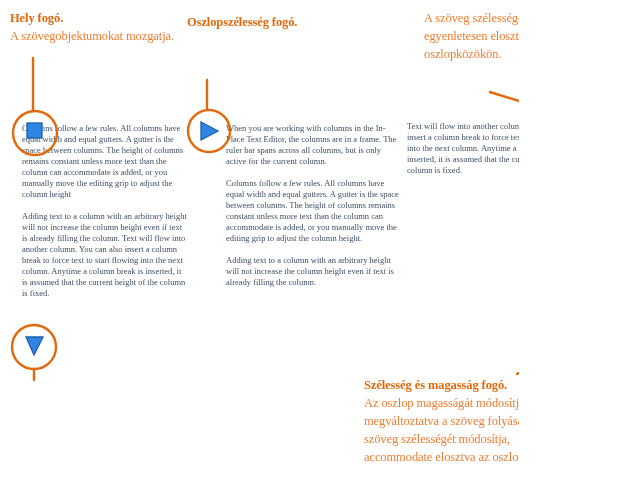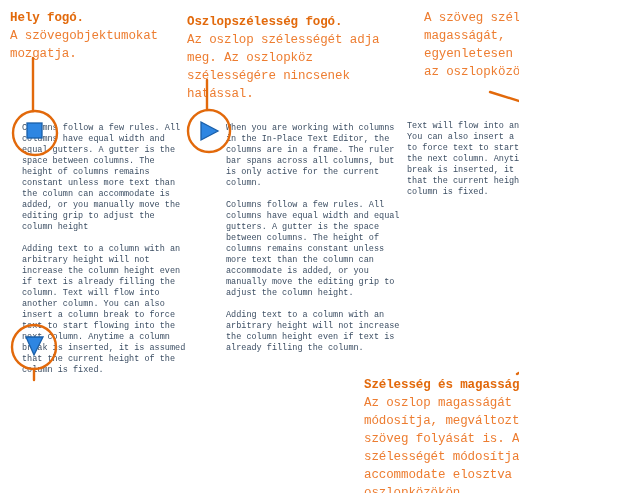--- a/index.html
+++ b/index.html
@@ -1,19 +1,19 @@
 <!DOCTYPE html>
 <html style="--background: #ffffff; --accent_orange: #e2690b; --desc_orange: #ed7d31; --grip_fill: #2e86e2; --grip_stroke: #1a5fa8; --body_text: #3c4e63;"><head>
 <meta charset="utf-8">
 <style>
   html,body{margin:0;padding:0;background:#fff;}
   .page{
     position:relative; width:519px; height:493px; overflow:hidden;
     background:var(--background,#fff);
-    font-family:Liberation Mono, monospace;
+    font-family:Liberation Serif, serif;
   }
   
   .callout-label{position:absolute; font-size:12.5px; line-height:18px; letter-spacing:-0.1px;}
   .callout-title{font-weight:bold; color:var(--accent_orange);}
   .callout-desc{color:var(--desc_orange);}
   .lbl1{left:10px; top:9px;  width:170px;}
   .lbl2{left:187px;top:13px;  width:205px;}
   .lbl3{left:424px;top:9px;  width:177px;}
   .lbl4{left:10px; top:376px;width:232px;}
   .lbl5{left:364px;top:376px;width:214px;}
@@ -38,21 +38,20 @@
 
 <div class="page">
 
   <div class="callout-label lbl1">
     <div class="callout-title">Hely fogó.</div>
     <div class="callout-desc">A szövegobjektumokat mozgatja.</div>
   </div>
 
   <div class="callout-label lbl2">
     <div class="callout-title">Oszlopszélesség fogó.</div>
-    <div class="callout-desc">Az oszlop szélességét adja meg. Az oszlopköz szélességére nincsenek hatással.</div>
   </div>
 
   <div class="callout-label lbl3">
     <div class="callout-desc">A szöveg szélességét magasságát, egyenletesen elosztva az oszlopközökön.</div>
   </div>
 
 
   <div class="callout-label lbl5">
     <div class="callout-title">Szélesség és magasság fogó.</div>
     <div class="callout-desc">Az oszlop magasságát módosítja, megváltoztatva a szöveg folyását is. A szöveg szélességét módosítja, accommodate elosztva az oszlopközökön.</div>

